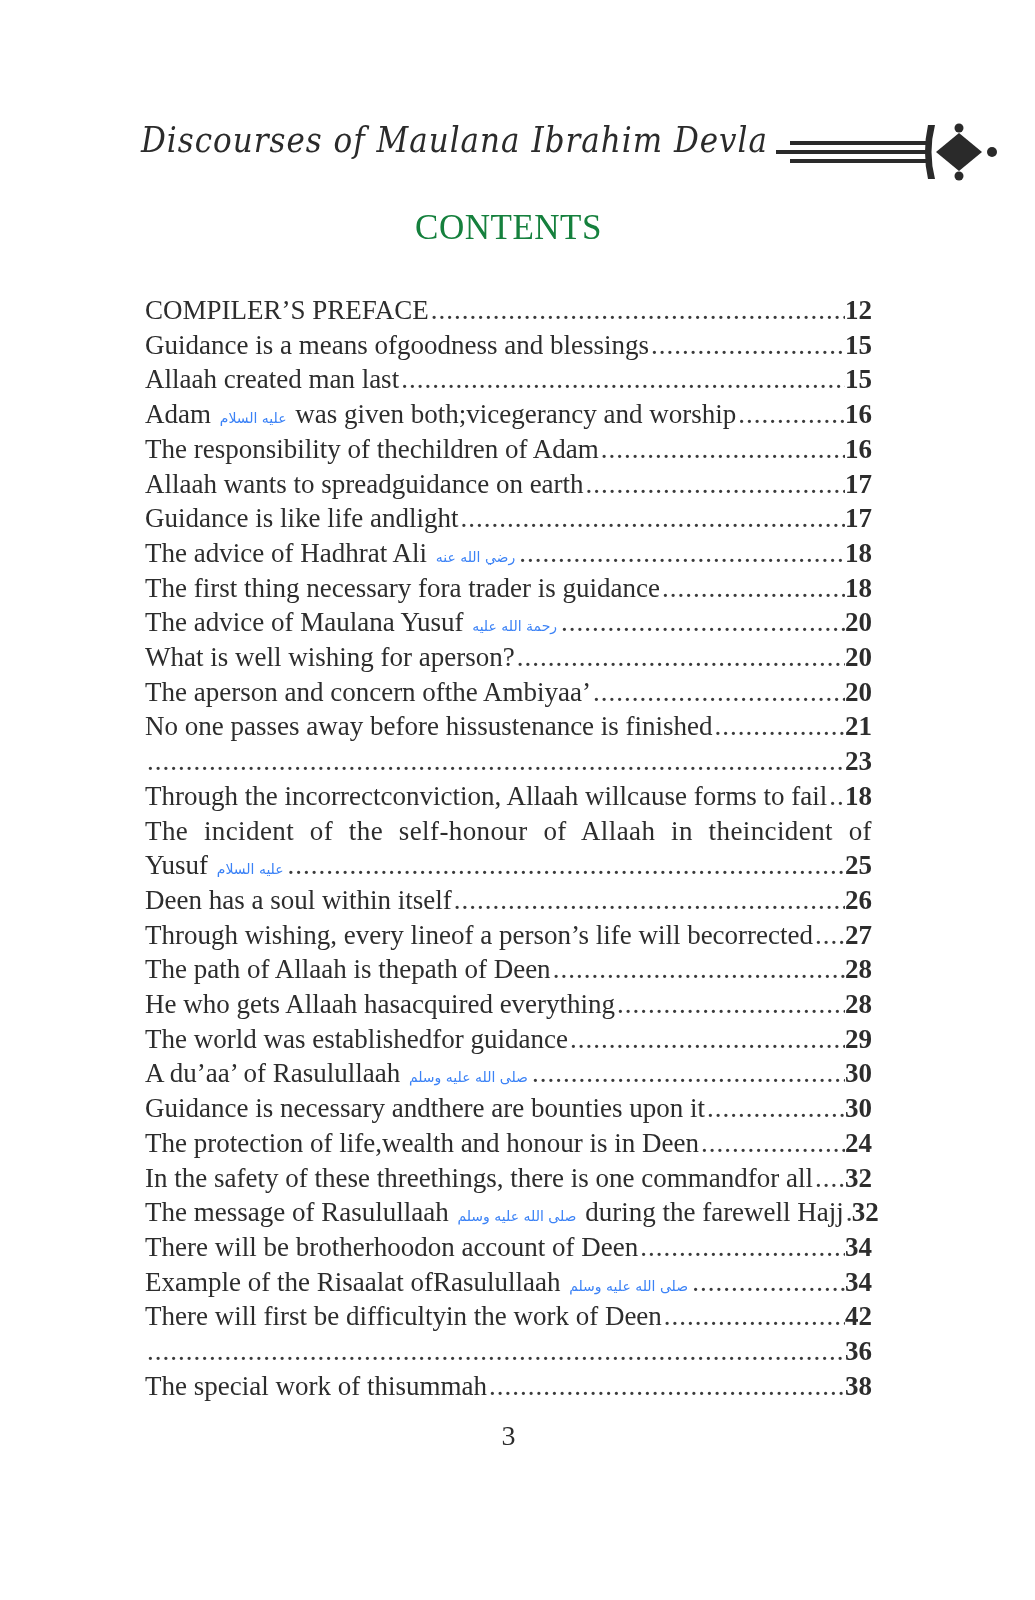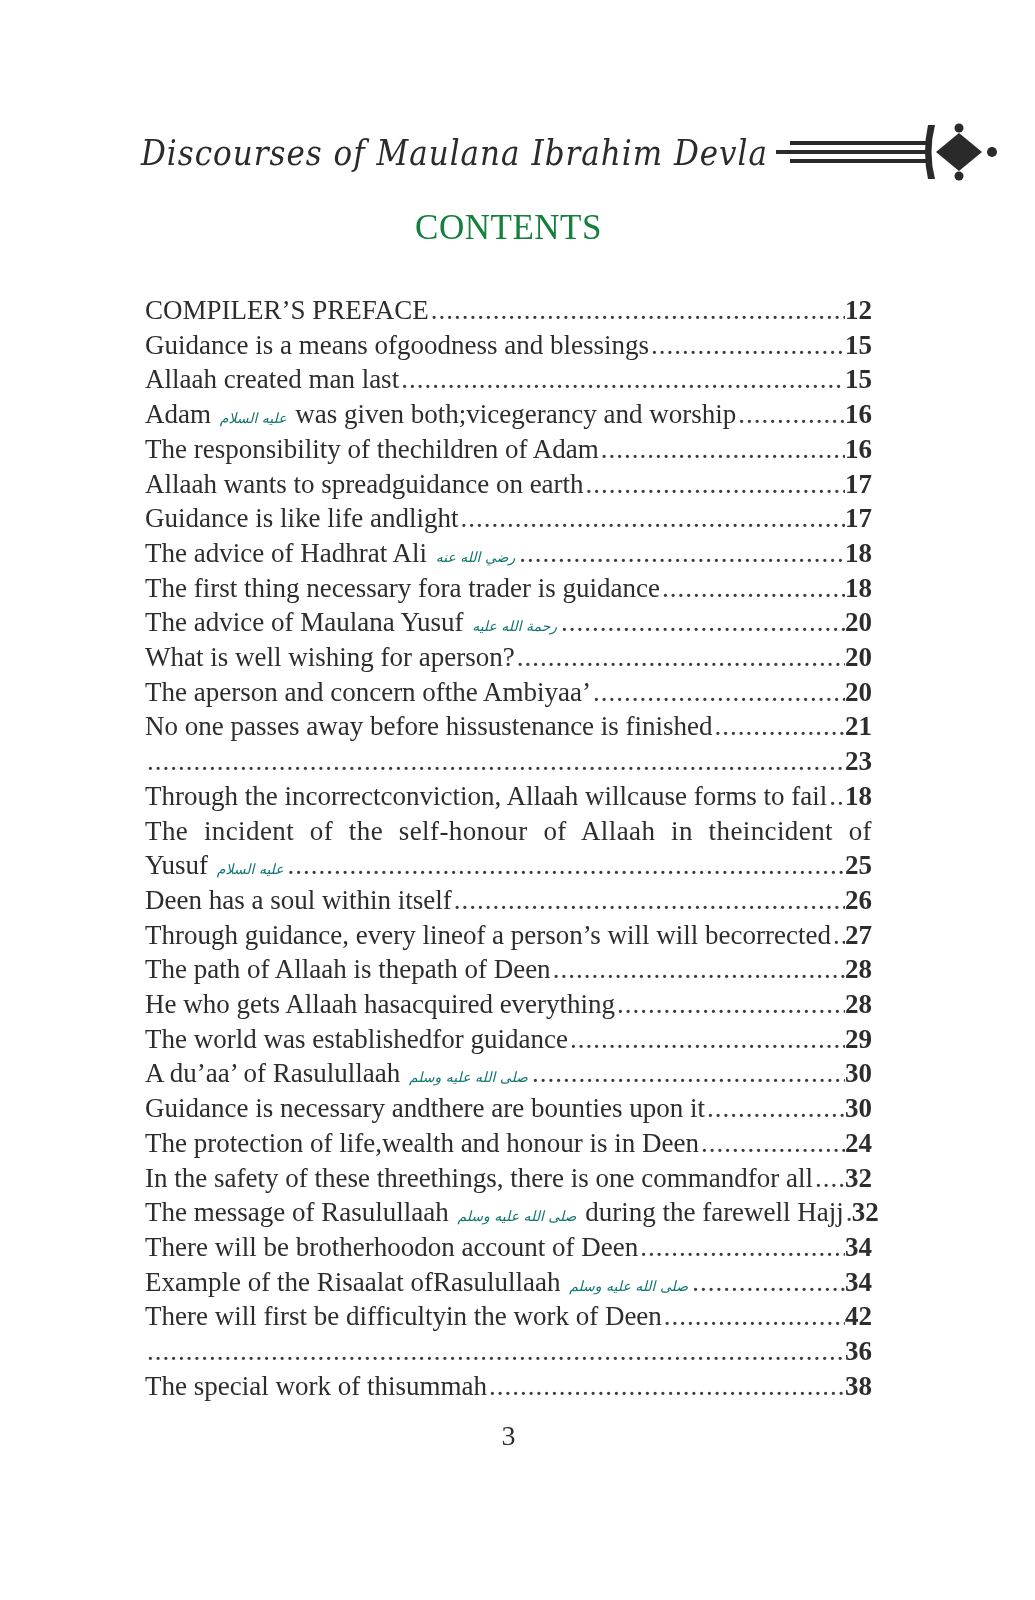--- a/index.html
+++ b/index.html
@@ -7,21 +7,21 @@
     position:relative;
     width:1035px;height:1600px;
     background:#ffffff;
     font-family:"Liberation Serif", serif;
     color:#2d2d2d;
     overflow:hidden;
   }
   
   .header{
     position:absolute;left:141px;top:122px;width:740px;height:62px;
-    display:flex;align-items:center;
+    display:flex;align-items:flex-start;
   }
   .header-title{
     font-family:"DejaVu Serif", serif;
     font-style:italic;
     font-size:31px;
     letter-spacing:1px;
     white-space:nowrap;
     color:#2b2b2b;
     transform:scaleY(1.12);
   }
@@ -51,23 +51,22 @@
   .row .p{flex:0 0 auto;white-space:nowrap;font-weight:bold;}
   .just{
     text-align:justify;
     text-align-last:justify;
     letter-spacing:0.4px;
   }
   .hon{
     font-family:"DejaVu Sans", sans-serif;
     font-size:14px;
     line-height:1;
-    color:#0f766e;
+    color:#3b82f6;
     padding:0 2px;
-    font-style:italic;
   }
   
   .footer-page-number{
     position:absolute;left:145px;top:1420px;width:727px;
     text-align:center;font-size:28px;color:#2d2d2d;
   }
 </style>
 </head>
 <body>
 
@@ -171,21 +170,21 @@
         <span class="t">Yusuf <span class="hon" dir="rtl">عليه السلام</span> </span>
         <span class="fill">................................................................................................................................................................</span>
         <span class="p">25</span>
       </div>
       <div class="row">
         <span class="t">Deen has a soul within itself</span>
         <span class="fill">................................................................................................................................................................</span>
         <span class="p">26</span>
       </div>
       <div class="row">
-        <span class="t">Through guidance, every lineof a person’s will will becorrected</span>
+        <span class="t">Through wishing, every lineof a person’s life will becorrected</span>
         <span class="fill">................................................................................................................................................................</span>
         <span class="p">27</span>
       </div>
       <div class="row">
         <span class="t">The path of Allaah is thepath of Deen</span>
         <span class="fill">................................................................................................................................................................</span>
         <span class="p">28</span>
       </div>
       <div class="row">
         <span class="t">He who gets Allaah hasacquired everything</span>

